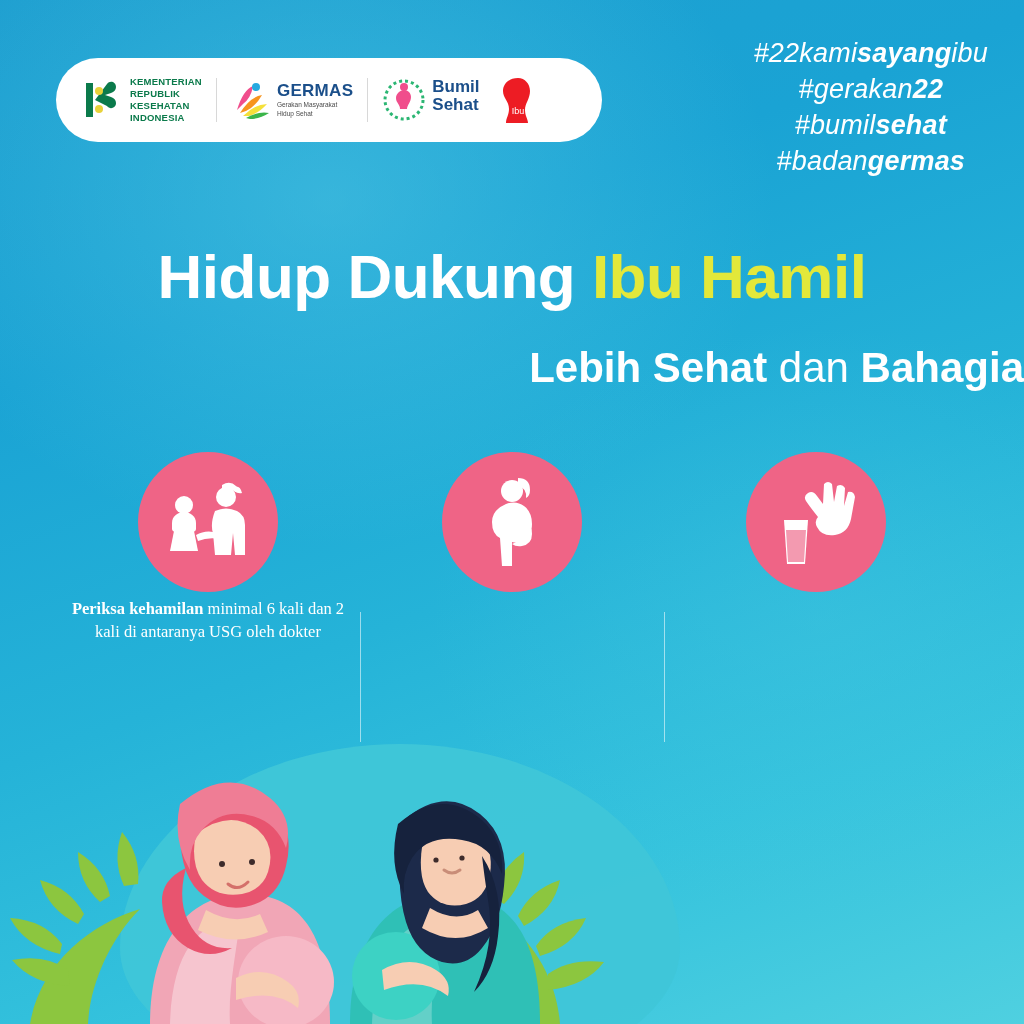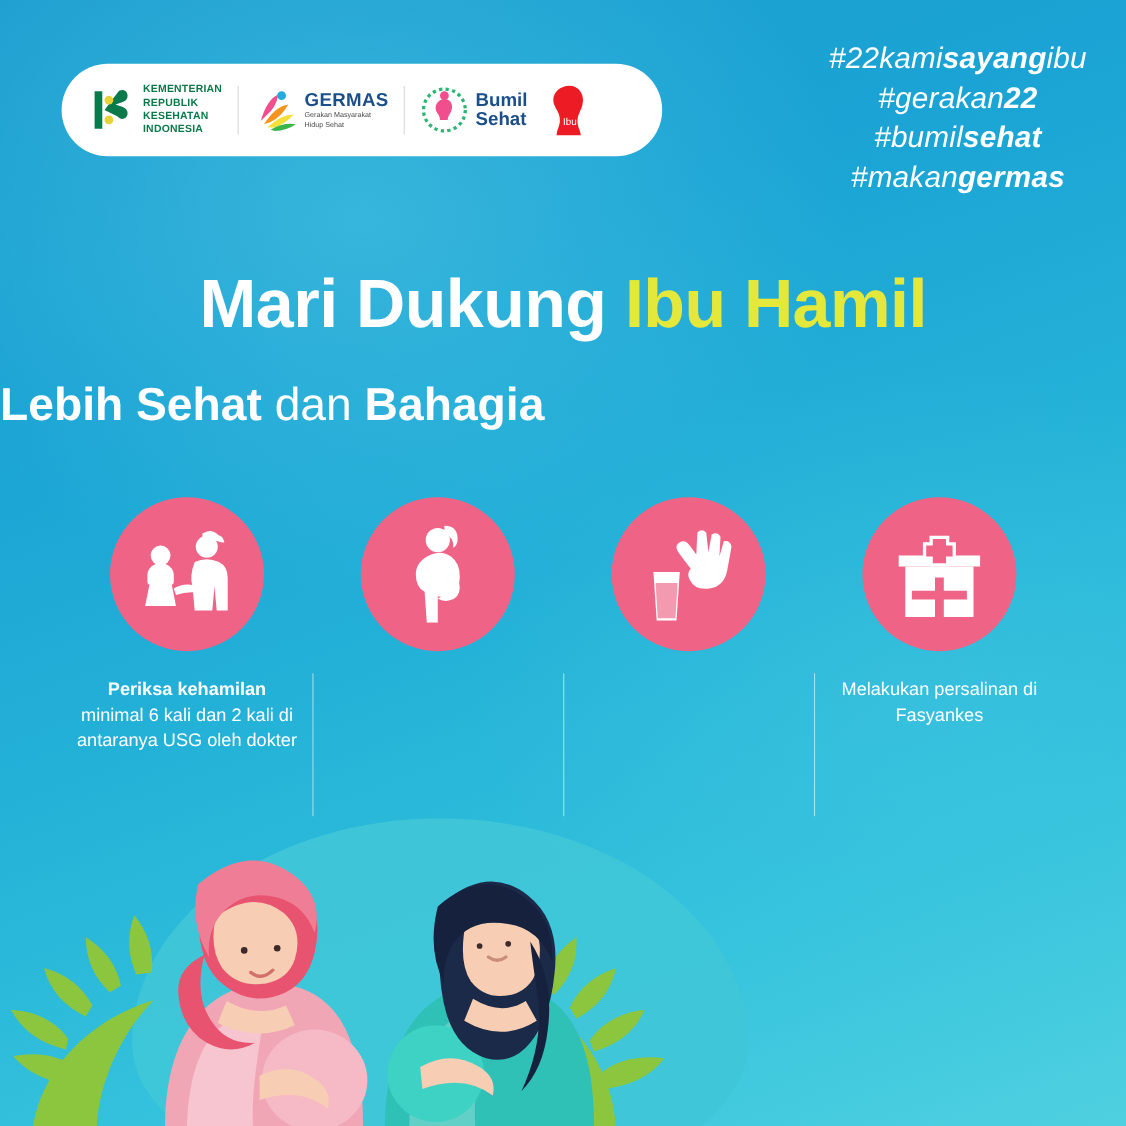--- a/index.html
+++ b/index.html
@@ -47,21 +47,21 @@
   .kemenkes-mark { width: 40px; height: 42px; flex: none; }
   .kemenkes-text {
     font-size: 9.5px; font-weight: bold; color: #0b7a4b;
     line-height: 1.25; letter-spacing: .2px;
   }
   .divider-v { width: 1px; height: 44px; background: #d8d8d8; }
   .logo-germas { display: flex; align-items: center; gap: 6px; }
   .germas-mark { width: 40px; height: 40px; flex: none; }
   .germas-title { font-size: 17px; font-weight: bold; color: #1b4f8a; letter-spacing: .3px; line-height: 1; }
   .germas-sub { font-size: 6.5px; color: #4a4a4a; line-height: 1.3; margin-top: 2px; }
-  .logo-bumil { display: flex; align-items: center; gap: 6px; }
+  .logo-bumil { display: flex; align-items: flex-start; gap: 6px; }
   .bumil-mark { width: 44px; height: 44px; flex: none; }
   .bumil-title { font-size: 17px; font-weight: bold; color: #1b4f8a; line-height: 1.05; }
   .bumil-title .b2 { display: block; }
   .logo-ibu { width: 48px; height: 52px; flex: none; }
 
   .hashtags {
     position: absolute;
     right: 36px; top: 36px;
     text-align: right;
     color: #ffffff;
@@ -81,21 +81,21 @@
     color: #ffffff;
     font-size: 62px;
     font-weight: bold;
     letter-spacing: -0.5px;
     line-height: 1.05;
   }
   .headline .accent { color: #e3e83a; }
   .subheadline {
     position: absolute;
     top: 345px; left: 0; right: 0;
-    text-align: left;
+    text-align: right;
     color: #ffffff;
     font-size: 42px;
     line-height: 1.1;
   }
   .subheadline .bold { font-weight: bold; }
   .subheadline .light { font-weight: normal; }
 
   
   .cards {
     position: absolute;
@@ -119,25 +119,26 @@
     background: rgba(255,255,255,0.55);
   }
   .circle {
     width: 140px; height: 140px;
     border-radius: 50%;
     background: #ef6486;
     display: flex; align-items: center; justify-content: center;
   }
   .circle svg { display: block; }
   .card-text {
-    margin-top: 24px;
+    margin-top: 5px;
     text-align: center;
     color: #ffffff;
     font-size: 16.5px;
     line-height: 1.4;
+    font-family: Liberation Serif, serif;
   }
   .card-text b { font-weight: bold; }
 
   
   .bottom-art {
     position: absolute;
     left: 0; right: 0; bottom: 0;
     height: 300px;
   }
   .teal-blob {
@@ -217,25 +218,25 @@
         <path d="M24 4 c7 0 12 6 12 13 c0 8 -5 12 -5 19 c0 6 3 9 3 13 h-22 c0 -5 3 -8 3 -14 c0 -8 -6 -11 -6 -18 c0 -7 6 -13 15 -13z" fill="#ed1c24"></path>
         <text x="24" y="40" font-size="9" fill="#ffffff" text-anchor="middle" font-family="Liberation Sans, sans-serif">Ibu</text>
       </svg>
     </span>
   </div>
 
   <div class="hashtags">
     <div><span>#22kami</span><b>sayang</b><span>ibu</span></div>
     <div><span>#gerakan</span><b>22</b></div>
     <div><span>#bumil</span><b>sehat</b></div>
-    <div><span>#makan</span><b>germas</b></div>
+    <div><span>#badan</span><b>germas</b></div>
   </div>
 
   <div class="headline">
-    <span>Mari Dukung </span><span class="accent">Ibu Hamil</span>
+    <span>Hidup Dukung </span><span class="accent">Ibu Hamil</span>
   </div>
   <div class="subheadline">
     <span class="bold">Lebih Sehat </span><span class="light">dan </span><span class="bold">Bahagia</span>
   </div>
 
   <div class="cards">
 
     <div class="card">
       <div class="circle">
         <span>
@@ -280,39 +281,20 @@
           <g fill="#ffffff">
             <path d="M56 8 q4 -4 8 0 l2 18 l3 -16 q5 -3 8 2 l-1 18 l4 -14 q6 -1 7 5 l-4 22 q-3 14 -16 16 q-13 2 -18 -8 q-3 -6 1 -10 q-8 -10 -12 -16 q-3 -5 2 -8 q5 -3 9 3 l6 8 z"></path>
             <path d="M16 44 h24 l-3 44 h-18 z"></path>
           </g>
           <path d="M18 54 h20 l-2 32 h-16 z" fill="#f39ab0"></path>
         </svg>
         </span>
       </div>
     </div>
 
-    <div class="card">
-      <div class="circle">
-        <span>
-        <svg viewBox="0 0 94 86" width="94" height="86">
-          <g fill="#ffffff">
-            <path d="M10 26 h74 v10 h-74 z"></path>
-            <path d="M16 36 h62 v46 h-62 z"></path>
-            <path d="M38 8 h18 v6 h6 v16 h-6 v6 h-18 v-6 h-6 v-16 h6 z"></path>
-          </g>
-          <path d="M41 11 h12 v6 h6 v10 h-6 v6 h-12 v-6 h-6 v-10 h6 z" fill="#ef6486"></path>
-          <path d="M43 46 h8 v36 h-8 z" fill="#ef6486"></path>
-          <path d="M22 58 h50 v8 h-50 z" fill="#ef6486"></path>
-        </svg>
-        </span>
-      </div>
-      <div class="card-text">
-        <span>Melakukan persalinan di Fasyankes</span>
-      </div>
-    </div>
 
   </div>
 
   <div class="bottom-art">
     <div class="teal-blob"></div>
 
     <svg viewBox="0 0 1024 300" width="1024" height="300" style="position:absolute;left:0;bottom:0;">
 
       <g fill="#8cc63f">
         <path d="M30 300 C40 240 90 200 140 185 C110 215 90 260 88 300 Z"></path>

